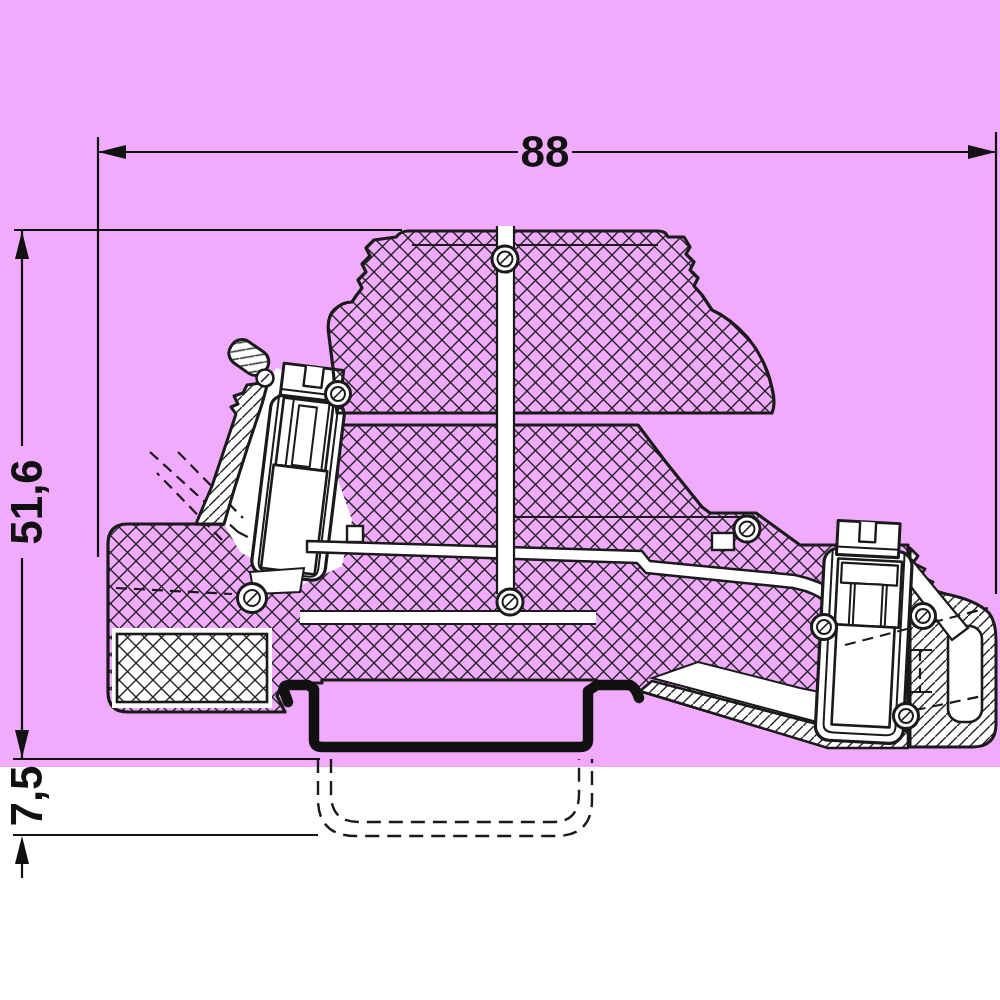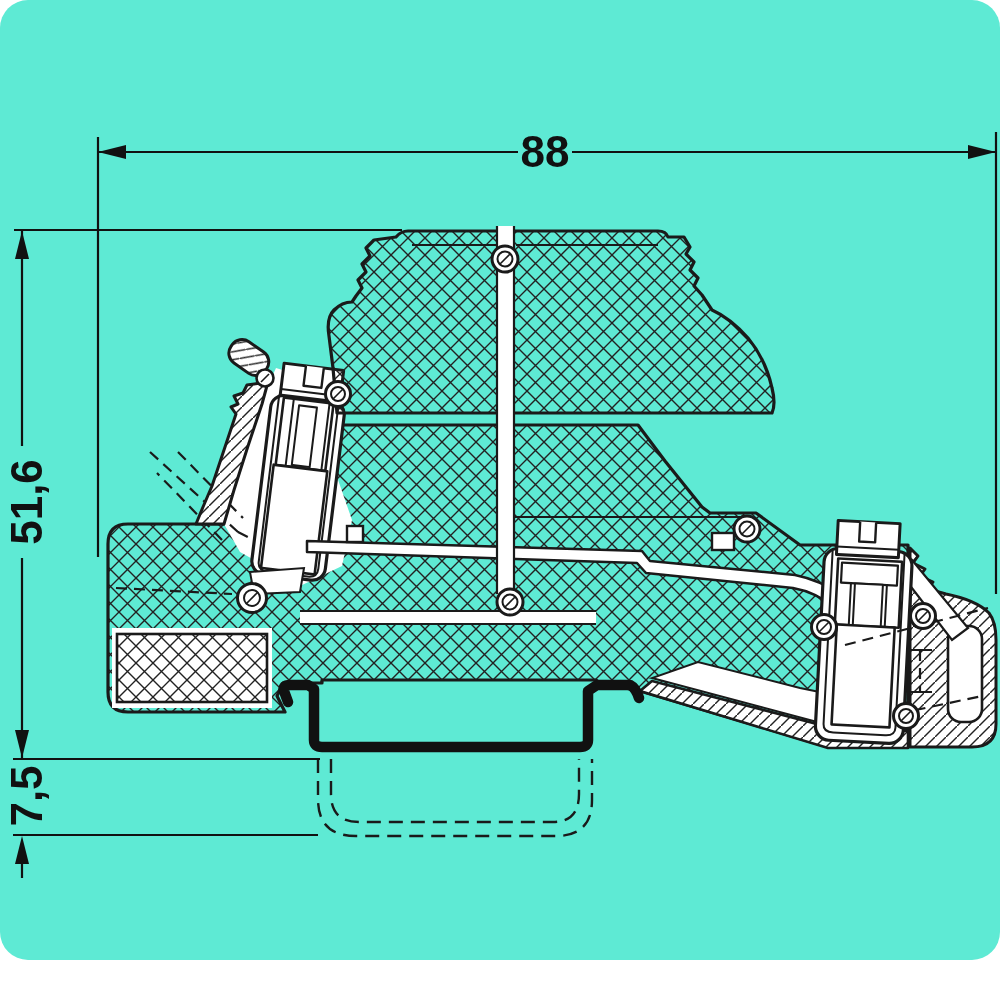--- a/index.html
+++ b/index.html
@@ -1,16 +1,16 @@
 <!DOCTYPE html>
 <html><head>
 <meta charset="utf-8">
 <style>
   html,body{margin:0;padding:0;background:#ffffff;width:1000px;height:1000px;overflow:hidden;}
-  .stage{width:1000px;height:960px;position:relative;background:#5eead4;border-radius:28px;}
+  .stage{width:1000px;height:767px;position:relative;background:#f0abfc;}
   svg{display:block;}
   text.dim{font-family:"Liberation Sans","DejaVu Sans",sans-serif;font-weight:bold;font-size:44px;fill:#111;}
 </style>
 </head>
 <body>
 
 <div class="stage">
 <svg width="1000" height="1000" viewBox="0 0 1000 1000">
   <defs>
     <pattern id="crossP" width="17" height="17" patternUnits="userSpaceOnUse">

